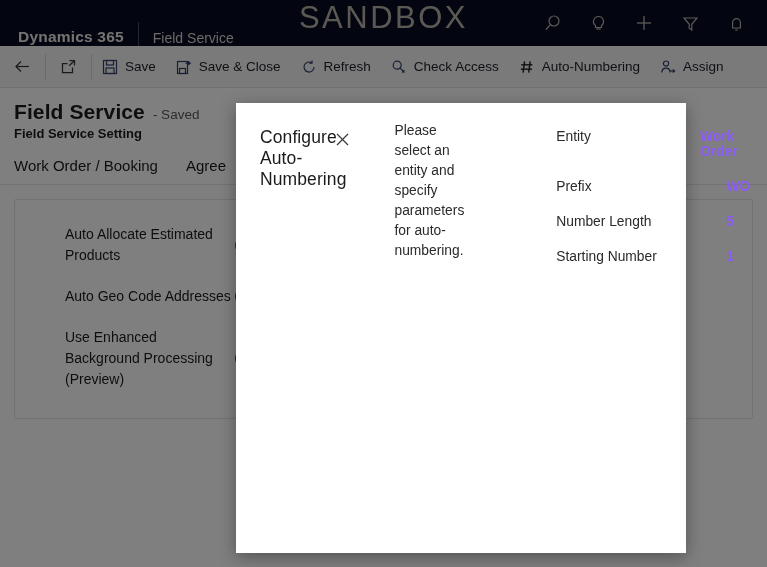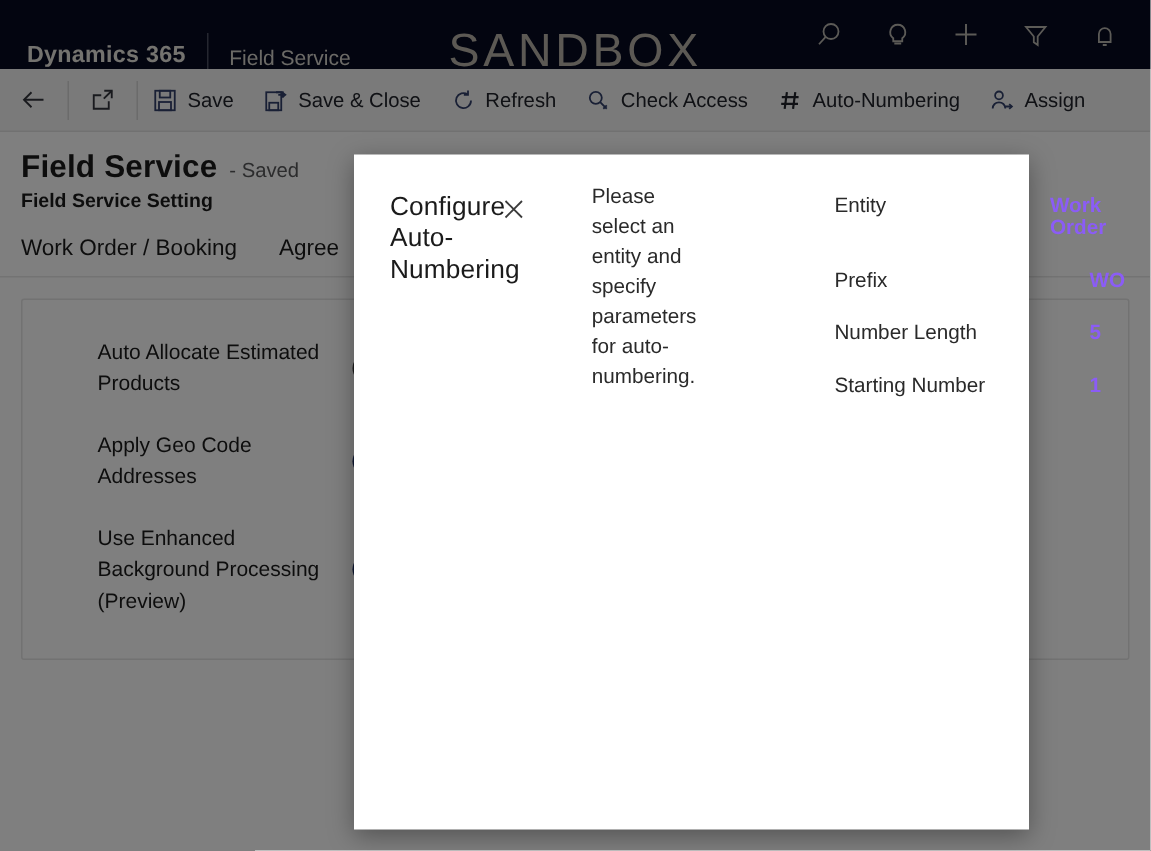--- a/index.html
+++ b/index.html
@@ -36,21 +36,21 @@
     margin: 0 14px;
   }
   .app-name {
     color: #d7d4cd;
     font-size: 14px;
     white-space: nowrap;
   }
   .sandbox {
     position: absolute;
     left: 0; right: 0;
-    top: 16px; height: 36px;
+    top: 0; height: 36px;
     display: flex; align-items: center; justify-content: center;
     pointer-events: none;
   }
   .sandbox span {
     color: #b8b3a8;
     font-size: 31px;
     letter-spacing: 2.5px;
     font-family: "Liberation Sans", sans-serif;
     font-weight: 300;
   }
@@ -371,21 +371,21 @@
         <div class="slabel">Auto Allocate Estimated Products</div>
         <div class="stoggle">
           <div class="tog off">
               <span class="knob"></span>
             </div>
         </div>
         <div class="sval">Yes</div>
       </div>
 
       <div class="srow">
-        <div class="slabel">Apply Geo Code Addresses</div>
+        <div class="slabel">Auto Geo Code Addresses</div>
         <div class="stoggle">
           <div class="tog on">
               <span class="knob"></span>
             </div>
         </div>
         <div class="sval b">/Standard</div>
       </div>
 
       <div class="srow">
         <div class="slabel">Use Enhanced Background Processing (Preview)</div>

